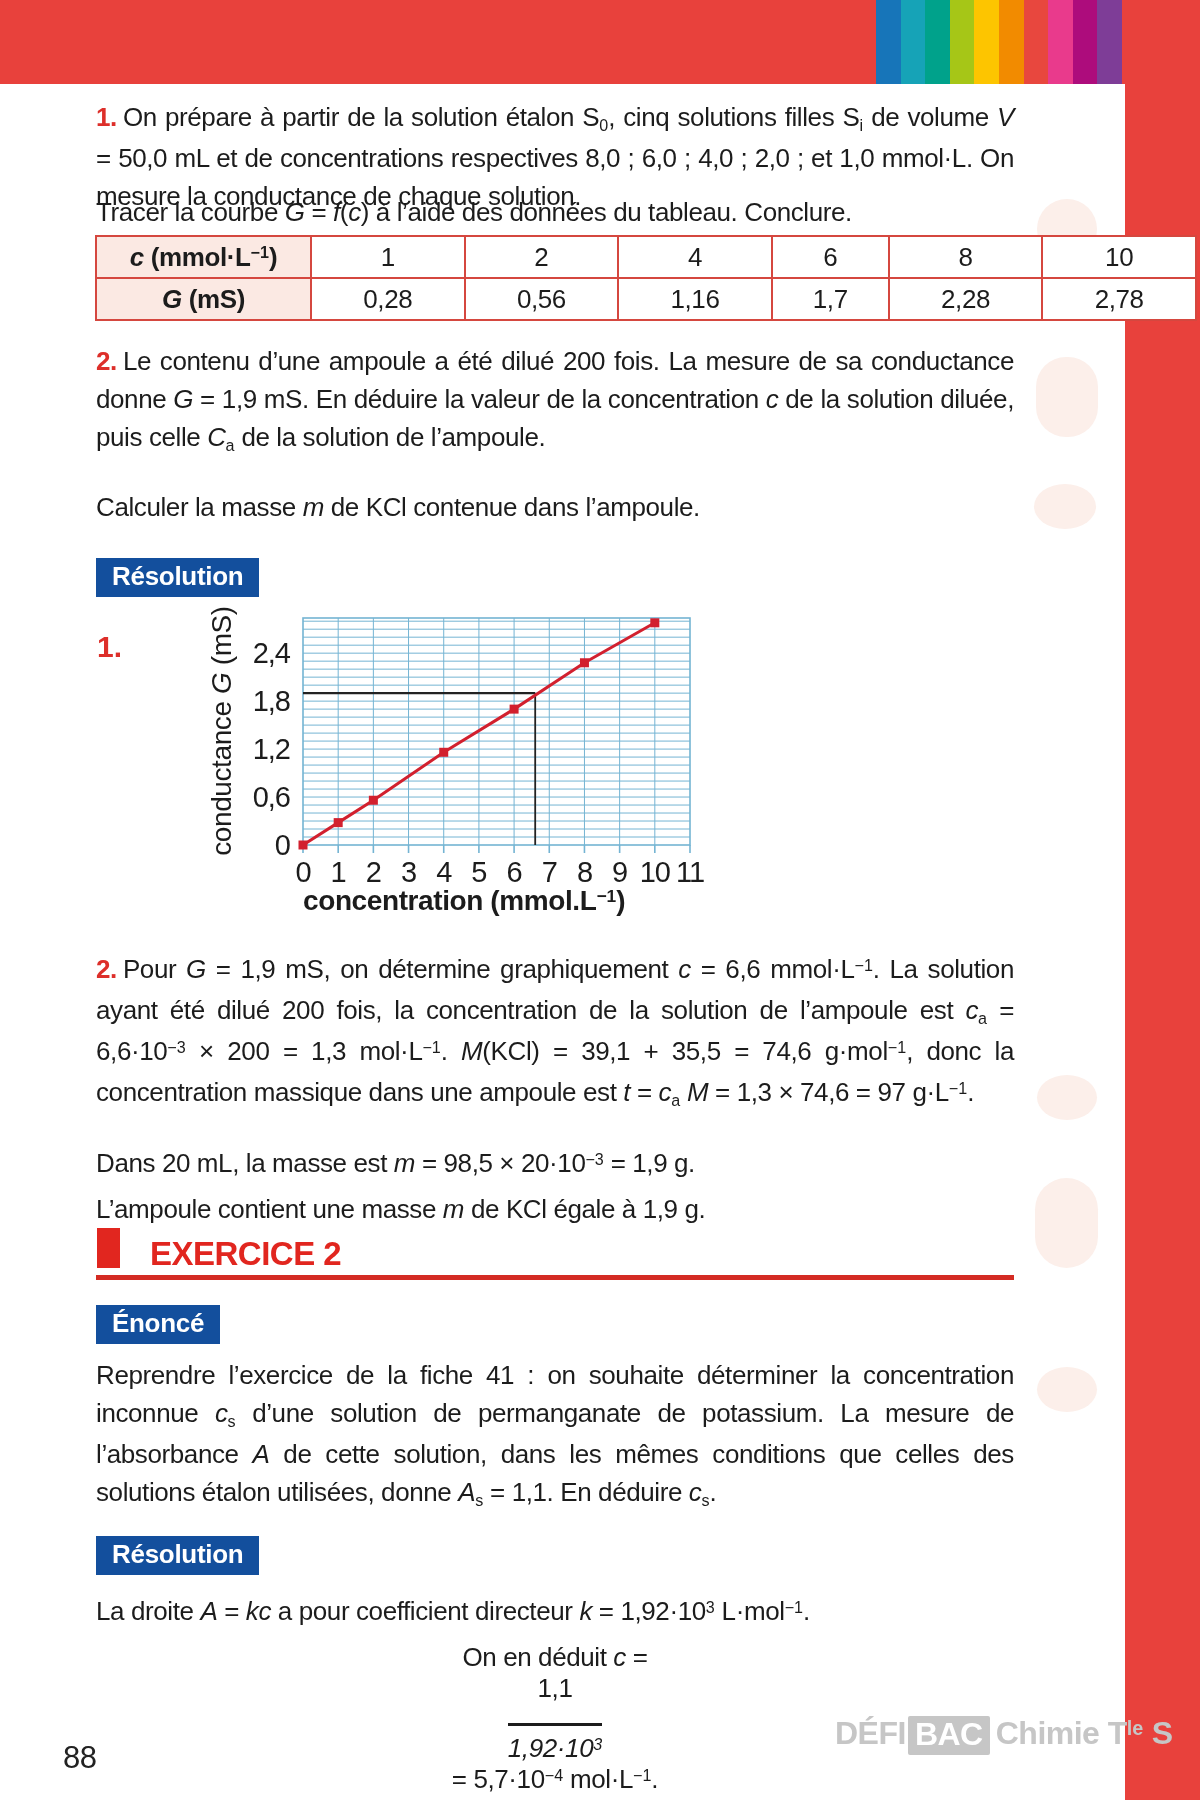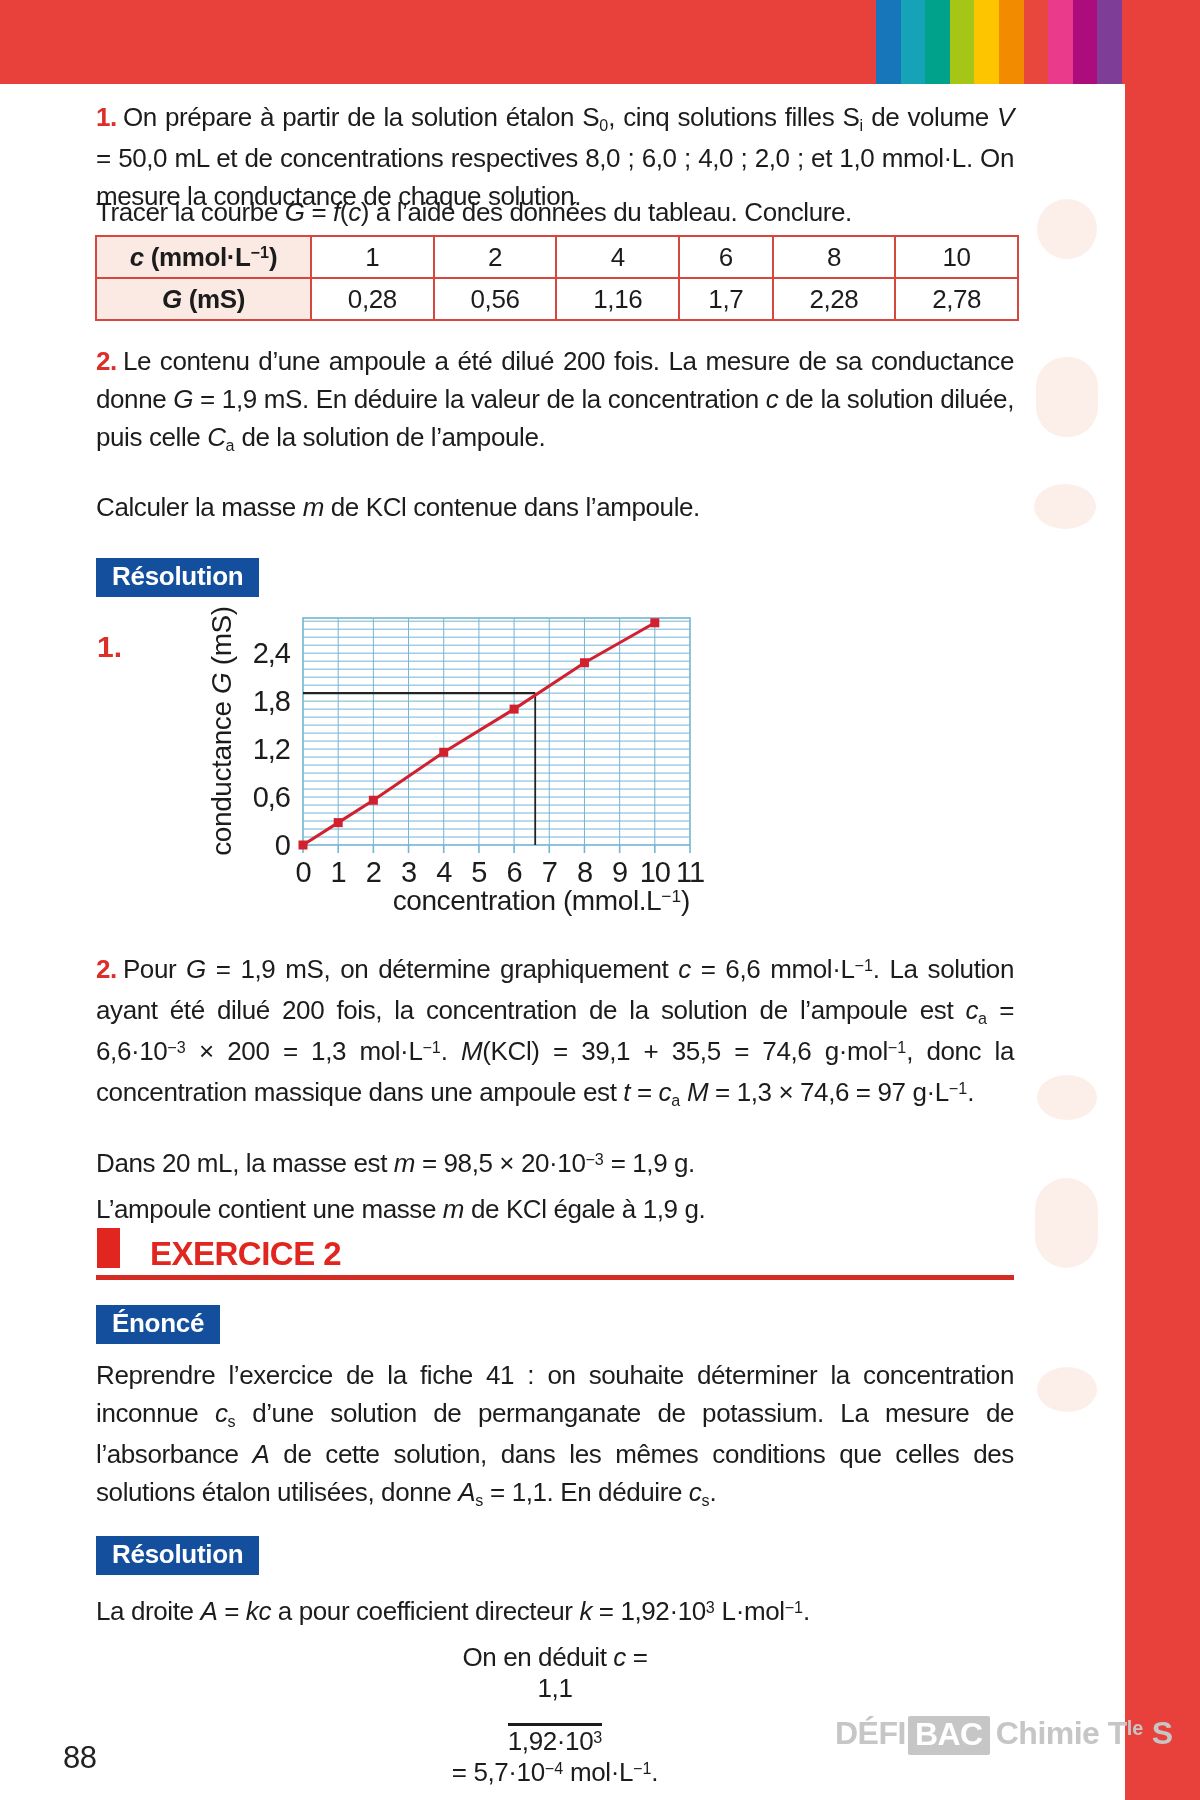--- a/index.html
+++ b/index.html
@@ -22,38 +22,38 @@
   .rednum{color:#dd2f2a;font-weight:bold;padding-right:6px;}
   sup{font-size:0.62em;position:relative;top:-0.45em;vertical-align:baseline;letter-spacing:0;}
   sub{font-size:0.62em;position:relative;top:0.28em;vertical-align:baseline;letter-spacing:0;}
   i{font-style:italic;}
 
   
   .blue-tag{display:inline-block;background:#134f9d;color:#ffffff;font-weight:bold;
             font-size:26px;line-height:26px;padding:5px 16px 8px 16px;letter-spacing:-0.3px;}
 
   
-  table.data{border-collapse:collapse;width:924px;}
+  table.data{border-collapse:collapse;width:1102px;}
   table.data td{border:2px solid #d5473f;text-align:center;font-size:26px;letter-spacing:-0.4px;
                 height:40px;padding:0 4px;background:#ffffff;}
   table.data td.lab{background:#fbe9e3;font-weight:bold;width:205px;}
 
   
   .ex-square{width:23px;height:40px;background:#e1261f;}
   .ex-title{font-size:33px;font-weight:bold;color:#e1261f;letter-spacing:-0.5px;line-height:40px;}
   .ex-rule{height:5px;background:#d42b23;}
 
   
   .chart-label{font-size:28px;letter-spacing:-0.4px;color:#1c1c1c;white-space:nowrap;}
 
   
   .frac-line{display:flex;align-items:center;font-size:26px;letter-spacing:-0.4px;flex-direction:column;}
   .frac{display:inline-block;text-align:center;margin:0 10px;vertical-align:middle;}
   .frac .num{display:block;border-bottom:3px solid #1c1c1c;padding:0 12px 19px 12px;}
-  .frac .den{display:block;padding-top:0;}
+  .frac .den{display:block;padding-top:7px;font-style:italic;}
 
   
   .page-num{font-size:31px;letter-spacing:-0.5px;color:#222222;margin-top:20px;}
   .brand{display:flex;align-items:center;color:#c6c6c6;font-weight:bold;font-size:32px;letter-spacing:-0.5px;}
   .brand .bac{background:#c6c6c6;color:#ffffff;padding:0px 7px 2px 7px;margin:4px 6px 0 2px;border-radius:2px;}
   .step-num{color:#dd2f2a;font-weight:bold;font-size:30px;}
 </style>
 </head>
 <body>
 
@@ -188,21 +188,21 @@
         <text x="283.72727272727275" y="290" text-anchor="middle" font-size="29" fill="#1c1c1c" font-family="Liberation Sans, sans-serif" letter-spacing="-1">4</text>
         <text x="318.9090909090909" y="290" text-anchor="middle" font-size="29" fill="#1c1c1c" font-family="Liberation Sans, sans-serif" letter-spacing="-1">5</text>
         <text x="354.09090909090907" y="290" text-anchor="middle" font-size="29" fill="#1c1c1c" font-family="Liberation Sans, sans-serif" letter-spacing="-1">6</text>
         <text x="389.27272727272725" y="290" text-anchor="middle" font-size="29" fill="#1c1c1c" font-family="Liberation Sans, sans-serif" letter-spacing="-1">7</text>
         <text x="424.45454545454544" y="290" text-anchor="middle" font-size="29" fill="#1c1c1c" font-family="Liberation Sans, sans-serif" letter-spacing="-1">8</text>
         <text x="459.6363636363636" y="290" text-anchor="middle" font-size="29" fill="#1c1c1c" font-family="Liberation Sans, sans-serif" letter-spacing="-1">9</text>
         <text x="494.8181818181818" y="290" text-anchor="middle" font-size="29" fill="#1c1c1c" font-family="Liberation Sans, sans-serif" letter-spacing="-1">10</text>
         <text x="530" y="290" text-anchor="middle" font-size="29" fill="#1c1c1c" font-family="Liberation Sans, sans-serif" letter-spacing="-1">11</text>
       </svg>
     <div class="abs chart-label" style="left:62px;top:139px;transform:translate(-50%,-50%) rotate(-90deg);">conductance <i>G</i> (mS)</div>
-    <div class="abs chart-label" style="left:143px;top:293px;width:387px;text-align:right;">concentration (mmol.L<sup>−1</sup>)</div>
+    <div class="abs chart-label" style="left:143px;top:293px;width:387px;text-align:left;font-weight:bold;">concentration (mmol.L<sup>−1</sup>)</div>
   </div>
 
   <p class="abs body-text" style="left:96px;top:950px;width:918px;"><span class="rednum">2.</span><span>Pour <i>G</i> = 1,9 mS, on détermine graphiquement <i>c</i> = 6,6 mmol·L<sup>−1</sup>. La solution ayant été dilué 200 fois, la concentration de la solution de l’ampoule est <i>c</i><sub>a</sub> = 6,6·10<sup>−3</sup> × 200 = 1,3 mol·L<sup>−1</sup>.</span> <span><i>M</i>(KCl) = 39,1 + 35,5 = 74,6 g·mol<sup>−1</sup>, donc la concentration massique dans une ampoule est <i>t</i> = <i>c</i><sub>a</sub> <i>M</i> = 1,3 × 74,6 = 97 g·L<sup>−1</sup>.</span></p>
   <p class="abs body-text nojust" style="left:96px;top:1144px;width:918px;">Dans 20 mL, la masse est <i>m</i> = 98,5 × 20·10<sup>−3</sup> = 1,9 g.</p>
   <p class="abs body-text nojust" style="left:96px;top:1190px;width:918px;">L’ampoule contient une masse <i>m</i> de KCl égale à 1,9 g.</p>
 
   <div class="abs ex-square" style="left:97px;top:1228px;"></div>
   <div class="abs ex-title" style="left:150px;top:1234px;">EXERCICE 2</div>
   <div class="abs ex-rule" style="left:96px;top:1275px;width:918px;"></div>
 

